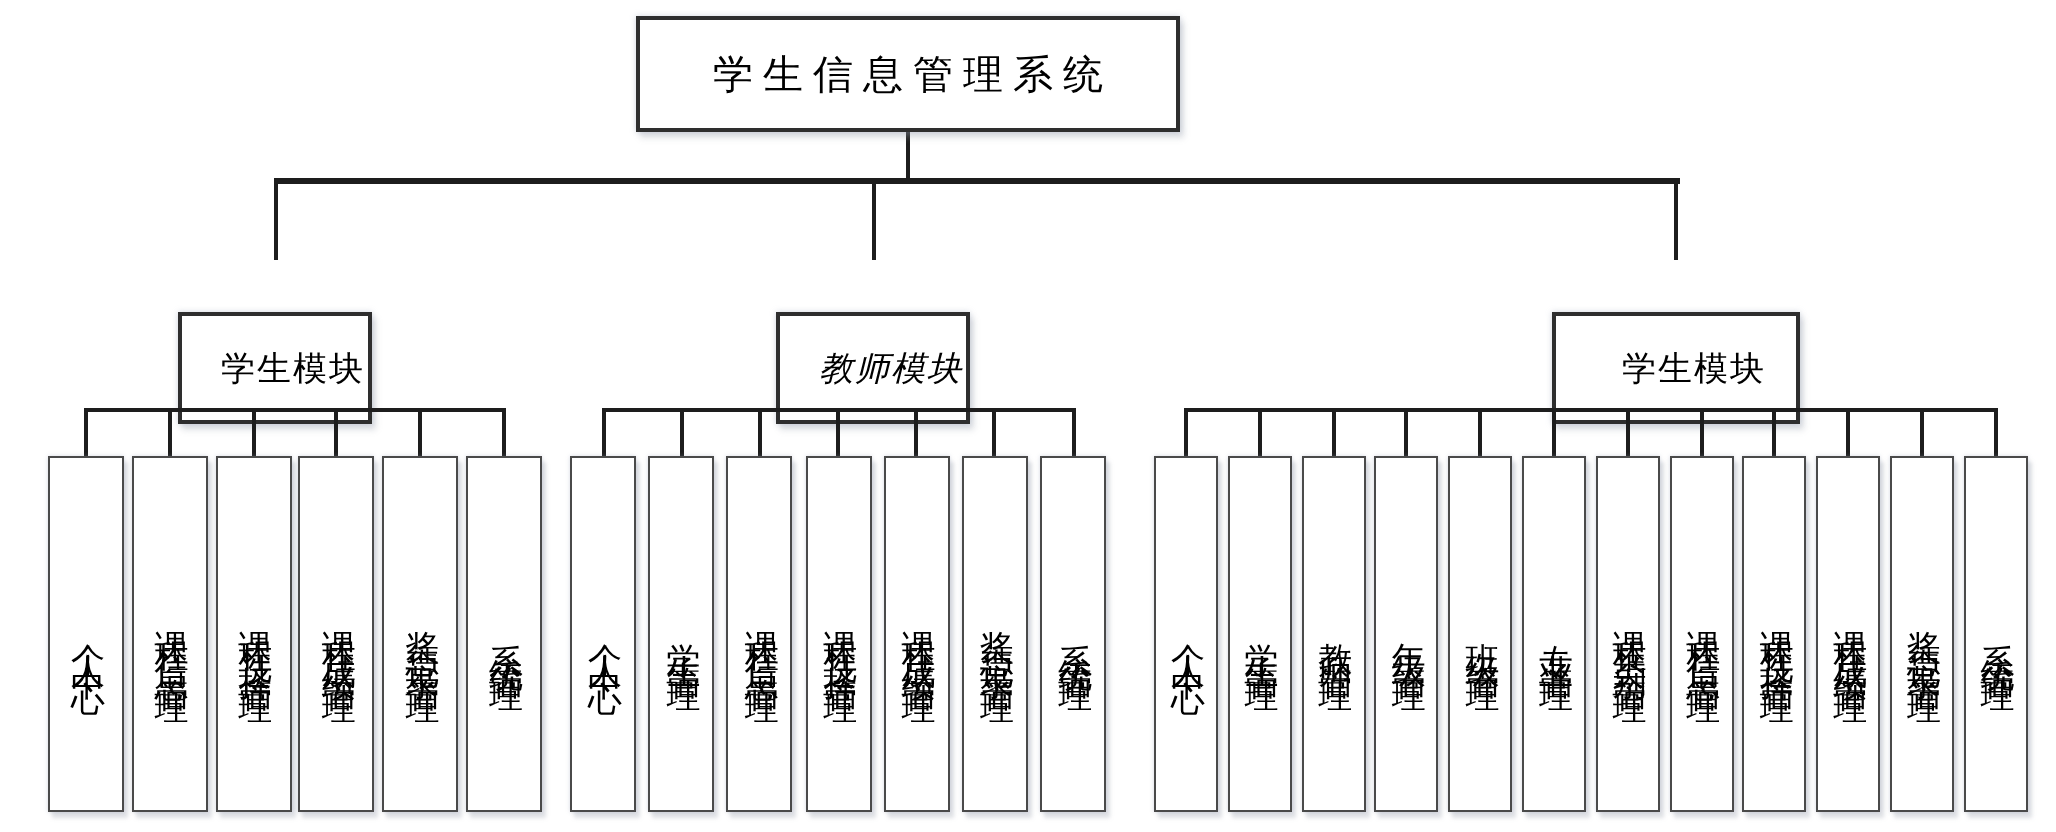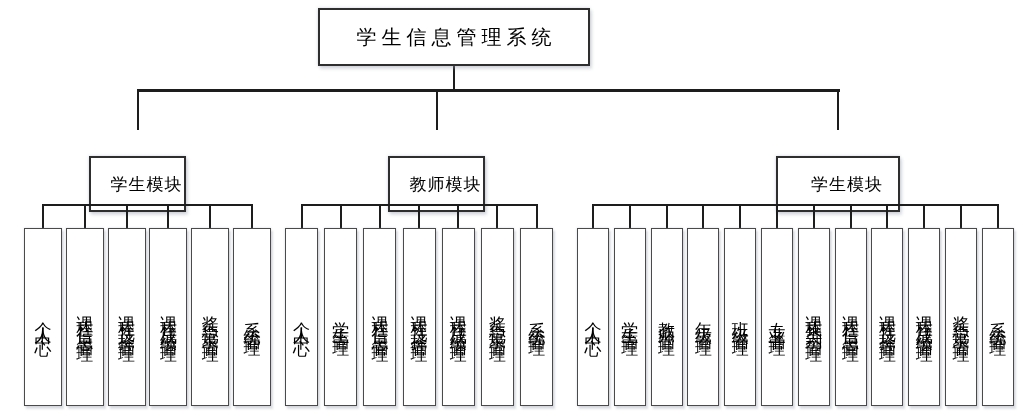--- a/index.html
+++ b/index.html
@@ -34,21 +34,21 @@
     left:318px;top:8px;width:272px;height:58px;
     font-family:"DejaVu Serif","Liberation Serif",serif;
     font-size:20px;letter-spacing:5px;padding-left:5px;
   }
   .module-node{
     top:130px;height:56px;
     font-family:"DejaVu Sans","Liberation Sans",sans-serif;
     font-size:17px;letter-spacing:1px;padding-left:18px;margin-top:26px;
   }
   .module-student{left:89px;width:97px;}
-  .module-teacher{left:388px;width:97px;}
+  .module-teacher{left:388px;width:97px;font-style:italic;}
   .module-admin{left:776px;width:124px;}
   
   .group{position:absolute;top:204px;}
   .group-bus{position:absolute;top:0;height:2px;background:var(--line);}
   .leaves{display:flex;}
   .leaf{display:flex;flex-direction:column;align-items:center;}
   .leaf-drop{width:2px;height:24px;background:var(--line);}
   .leaf-box{
     width:100%;height:178px;
     background:#fff;

